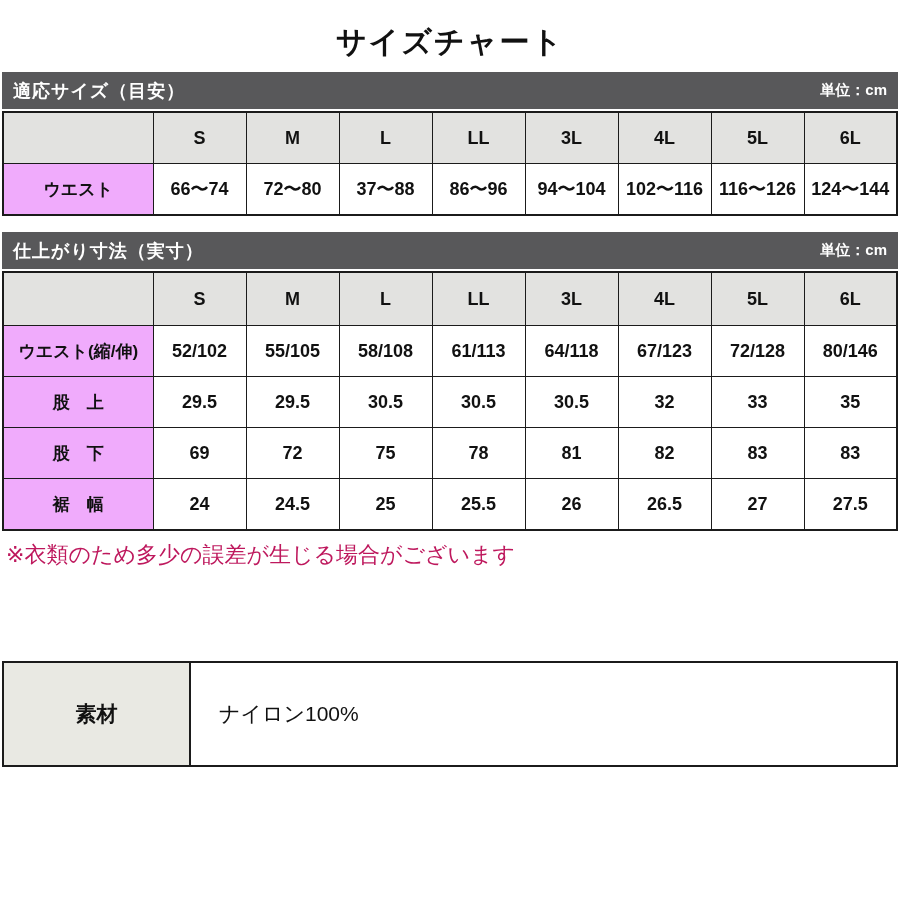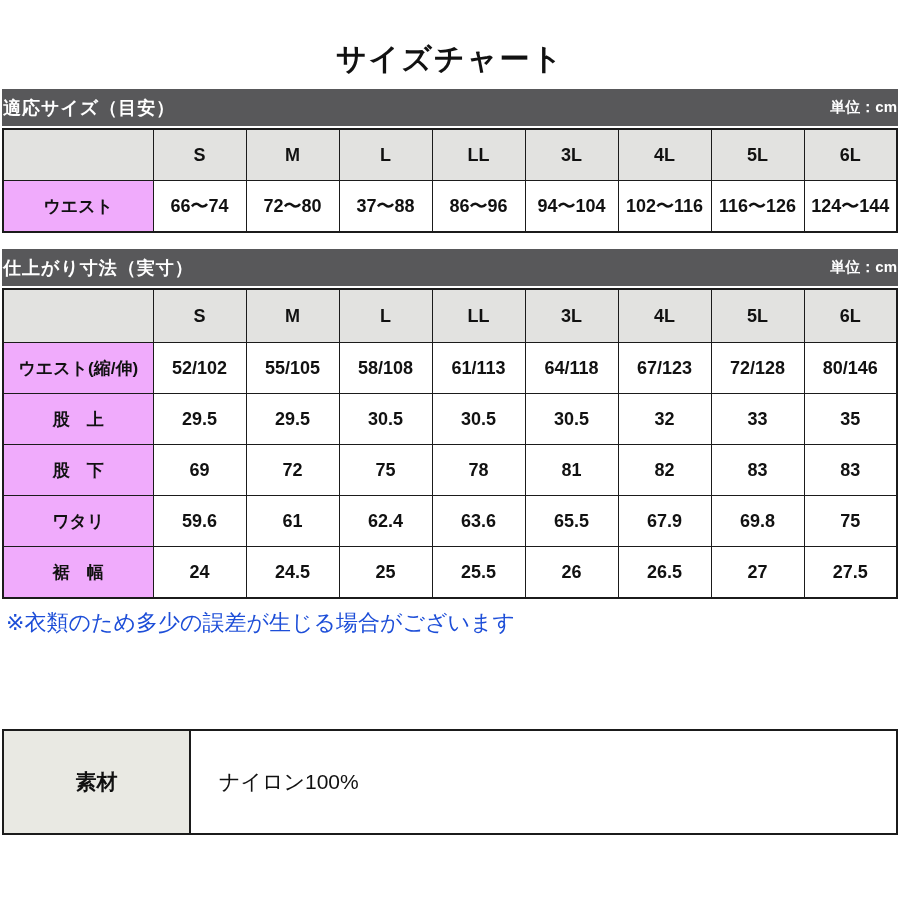--- a/index.html
+++ b/index.html
@@ -3,45 +3,45 @@
 <meta charset="utf-8">
 <style>
   html,body{margin:0;padding:0;}
   body{
     width:900px;height:900px;background:#ffffff;color:#111111;
     font-family:"Liberation Sans","DejaVu Sans",sans-serif;
     overflow:hidden;
   }
   .page{width:900px;height:900px;position:relative;}
   .title{
-    padding-top:39px;text-align:center;
+    padding-top:22px;text-align:center;
     font-size:30px;font-weight:bold;letter-spacing:2px;
   }
   .band{
     height:37px;margin:0 2px 2px 2px;background:#58585a;color:#ffffff;
     display:flex;align-items:center;justify-content:space-between;
-    padding:0 1px;box-sizing:border-box;font-weight:bold;
+    padding:0 11px;box-sizing:border-box;font-weight:bold;
   }
   .band--first{margin-top:9px;}
   .band--second{margin-top:16px;gap:32px;}
   .band-title{font-size:18px;letter-spacing:1px;}
   .band-unit{font-size:15px;}
   table.grid{
     width:896px;margin-left:2px;border-collapse:collapse;table-layout:fixed;
     border:2px solid #1b1b1b;
   }
   table.grid td{
     border:1px solid #1b1b1b;height:50px;text-align:center;vertical-align:middle;
     font-size:18px;font-weight:bold;background:#ffffff;padding:0;
   }
   table.grid td.hcell{background:#e2e2e0;}
   table.grid td.lcell{background:#f0abfc;font-size:17px;}
   col.c-label{width:150px;}
   .grid--finished tr.hrow td{height:52px;}
-  .note{margin:9px 12px 0 6px;font-size:22px;color:#1d4ed8;line-height:30px;}
+  .note{margin:9px 12px 0 6px;font-size:22px;color:#be185d;line-height:30px;}
   table.material{
     width:896px;margin:91px 2px 0 2px;border-collapse:collapse;
     border:2px solid #1b1b1b;table-layout:fixed;
   }
   table.material td{border:2px solid #1b1b1b;vertical-align:middle;}
   td.mlabel{
     width:183px;height:100px;background:#e9e9e3;text-align:center;
     font-weight:bold;font-size:21px;
   }
   td.mvalue{background:#ffffff;font-size:21px;padding-left:28px;text-align:left;}
@@ -153,31 +153,20 @@
         <td>69</td>
         <td>72</td>
         <td>75</td>
         <td>78</td>
         <td>81</td>
         <td>82</td>
         <td>83</td>
         <td>83</td>
       </tr>
       <tr>
-        <td class="lcell">ワタリ</td>
-        <td>59.6</td>
-        <td>61</td>
-        <td>62.4</td>
-        <td>63.6</td>
-        <td>65.5</td>
-        <td>67.9</td>
-        <td>69.8</td>
-        <td>75</td>
-      </tr>
-      <tr>
         <td class="lcell">裾　幅</td>
         <td>24</td>
         <td>24.5</td>
         <td>25</td>
         <td>25.5</td>
         <td>26</td>
         <td>26.5</td>
         <td>27</td>
         <td>27.5</td>
       </tr>

